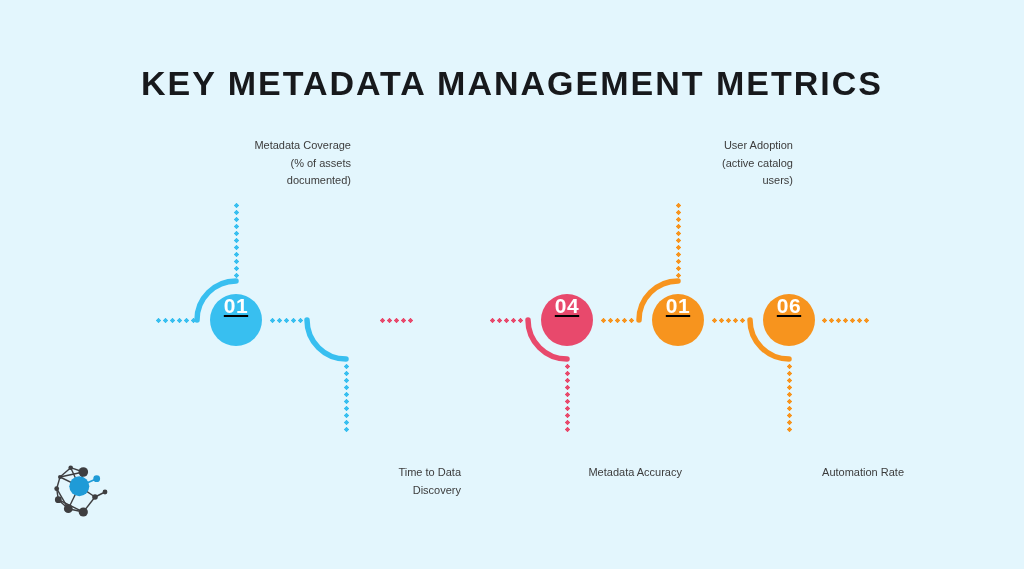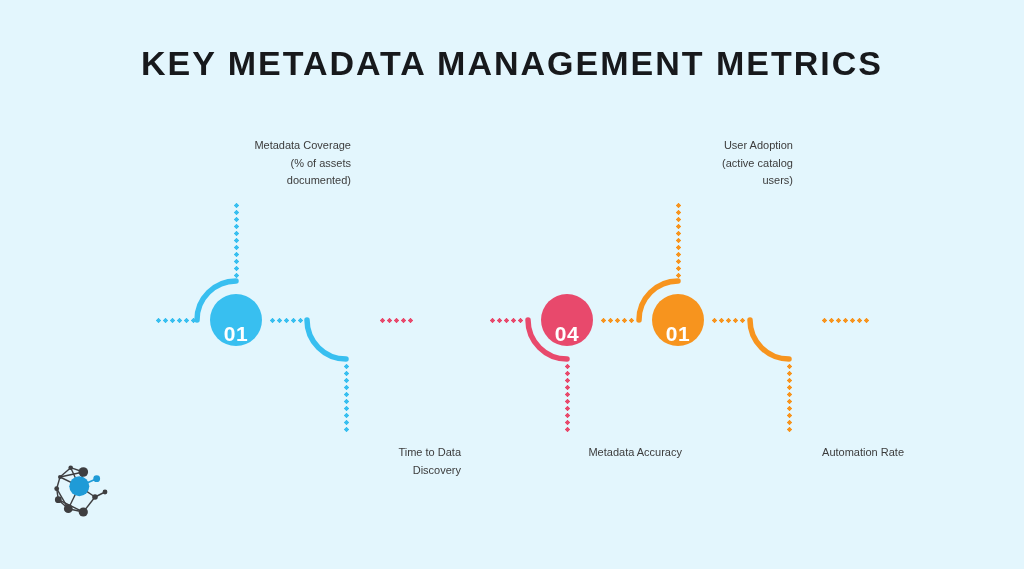--- a/index.html
+++ b/index.html
@@ -2,21 +2,21 @@
 <html><head>
 <meta charset="utf-8">
 <style>
   html,body{margin:0;padding:0;background:#E3F6FD;}
   .canvas{
     position:relative;width:1024px;height:569px;overflow:hidden;
     background:var(--bg,#E3F6FD);
     font-family:"Liberation Sans",sans-serif;
   }
   .title{
-    position:absolute;top:44px;left:0;width:100%;margin:0;
+    position:absolute;top:64px;left:0;width:100%;margin:0;
     text-align:center;font-size:34px;line-height:38px;font-weight:700;
     letter-spacing:2px;color:var(--title,#17191C);
   }
   
   .hdots{
     position:absolute;top:317px;height:7px;
     background-image:radial-gradient(circle,var(--c,#999) 2px,rgba(0,0,0,0) 2.3px);
     background-size:7px 7px;background-repeat:repeat;
   }
   .seg1{left:155px;width:42px;}
@@ -25,39 +25,39 @@
   .seg4{left:489px;width:35px;}
   .seg5{left:600px;width:35px;}
   .seg6{left:711px;width:35px;}
   .seg7{left:821px;width:49px;}
   
   .item{position:absolute;top:0;bottom:0;width:230px;}
   .item1{left:121px;} .item2{left:231px;} .item3{left:342px;}
   .item4{left:452px;} .item5{left:563px;} .item6{left:674px;}
   .circle{
     position:absolute;left:89px;top:294px;width:52px;height:52px;border-radius:50%;
-    background:var(--accent);display:flex;align-items:flex-end;justify-content:center;
+    background:var(--accent);display:flex;align-items:flex-start;justify-content:center;text-decoration:underline;
   }
   .circle span{color:#FFFFFF;font-size:21px;font-weight:700;letter-spacing:.5px;}
   .arc{position:absolute;left:70px;top:275px;width:90px;height:90px;}
   .arc path{fill:none;stroke:var(--accent);stroke-width:5.5;stroke-linecap:round;}
   .vdots{
     position:absolute;left:112px;width:7px;
     background-image:radial-gradient(circle,var(--accent,#999) 2px,rgba(0,0,0,0) 2.3px);
     background-size:7px 7px;background-repeat:repeat;
   }
   .item.top .vdots{top:202px;height:77px;}
   .item.bottom .vdots{top:363px;height:70px;}
   .label{
     position:absolute;left:0;width:230px;text-align:right;
     font-size:11px;line-height:17.5px;color:var(--text,#3C3C3C);
     white-space:pre-line;
   }
   .item.top .label{top:137px;}
-  .item.bottom .label{top:444px;}
+  .item.bottom .label{top:464px;}
   
   .logo{position:absolute;left:50px;top:455px;width:68px;height:68px;}
   .logo .edge{stroke:var(--logo-dark,#3E3E40);stroke-width:1.4;}
   .logo .node{fill:var(--logo-dark,#3E3E40);}
   .logo .bedge{stroke:var(--logo-blue,#1F9BD7);stroke-width:1.7;}
   .logo .bnode{fill:var(--logo-blue,#1F9BD7);}
 </style>
 </head>
 <body>
 
@@ -119,20 +119,23 @@
         <span>01</span>
       </div>
   </div>
 
   <div class="item item6 bottom" style="--accent: #F7941E;">
     <div class="label">Automation Rate</div>
     <div class="vdots"></div>
     <svg class="arc" viewBox="0 0 90 90">
         <path d="M 6 45 A 39 39 0 0 0 45 84"></path>
       </svg>
+    <div class="circle">
+        <span>06</span>
+      </div>
   </div>
 
   <svg class="logo" viewBox="0 0 68 68">
     <g class="edges">
       <line class="edge" x1="20.7" y1="12.7" x2="33.3" y2="17"></line>
       <line class="edge" x1="20.7" y1="12.7" x2="10" y2="22"></line>
       <line class="edge" x1="10" y1="22" x2="33.3" y2="17"></line>
       <line class="edge" x1="10" y1="22" x2="6.7" y2="33.7"></line>
       <line class="edge" x1="6.7" y1="33.7" x2="8.3" y2="44.7"></line>
       <line class="edge" x1="8.3" y1="44.7" x2="18.3" y2="53.7"></line>

